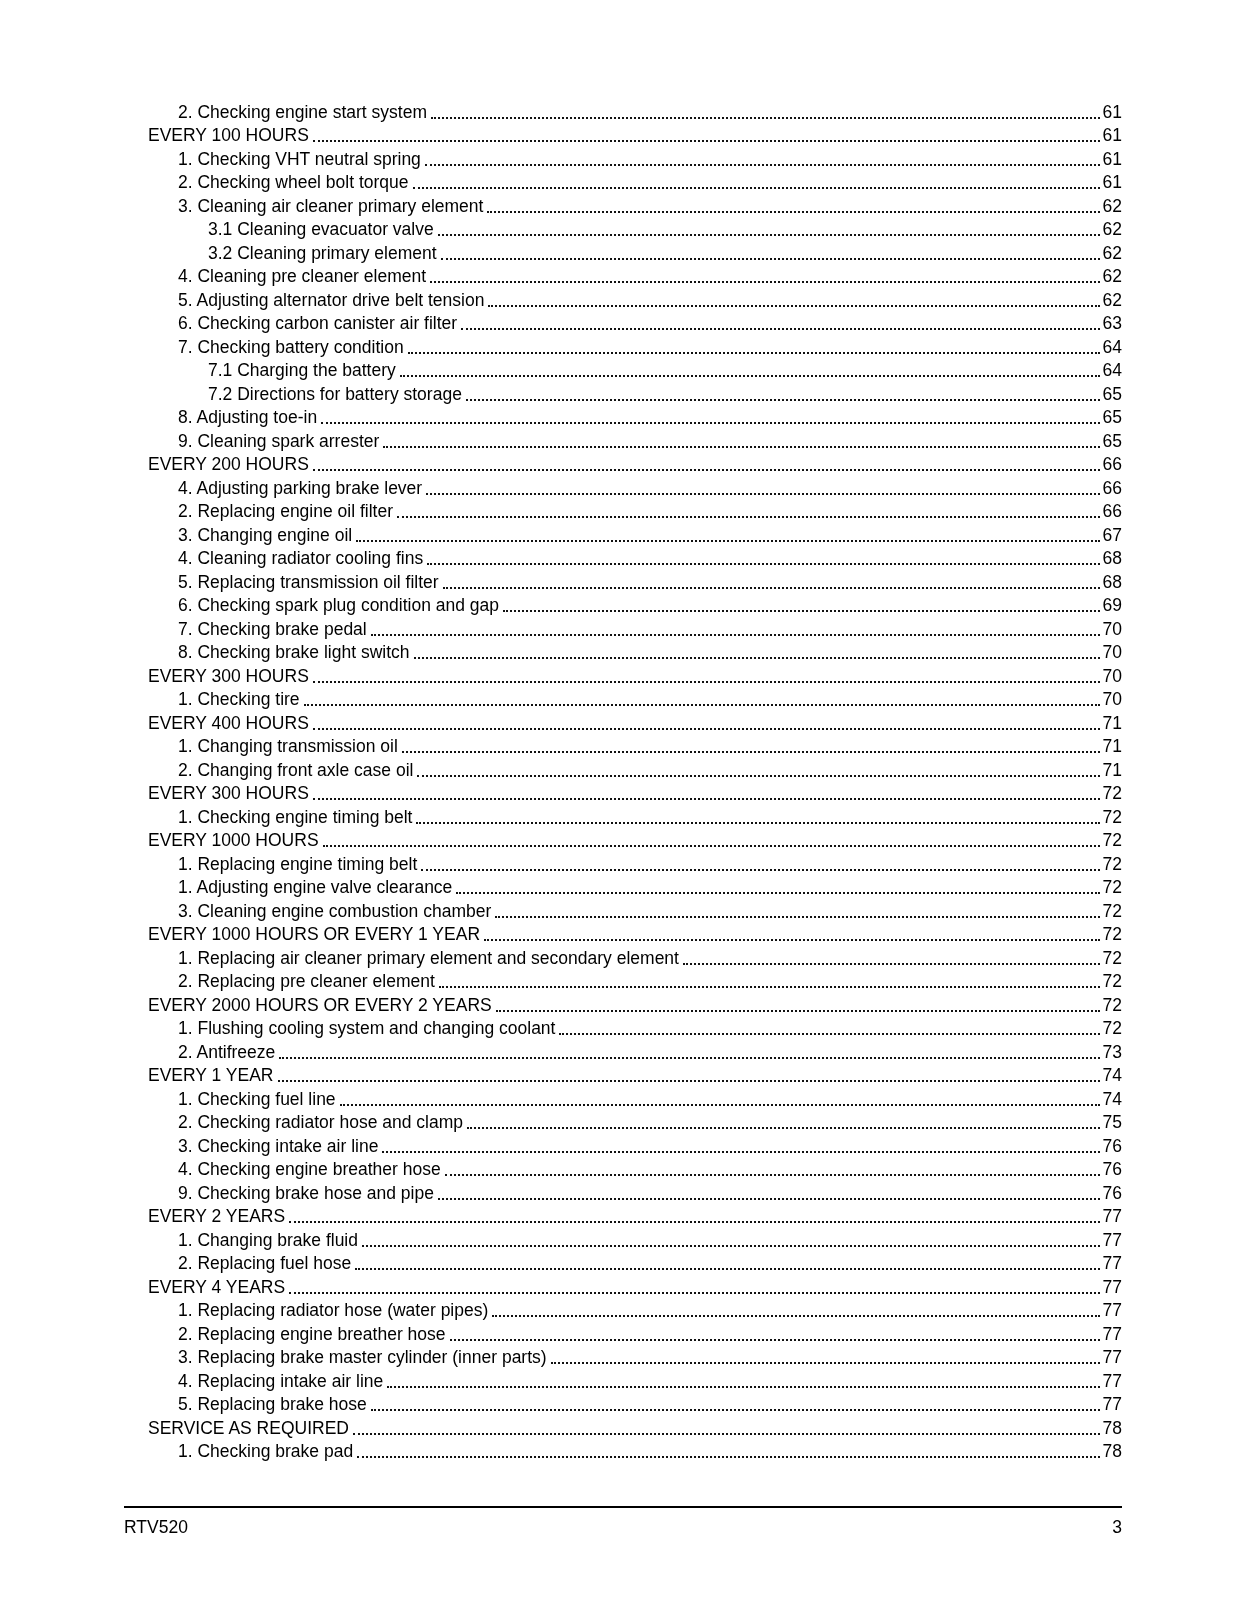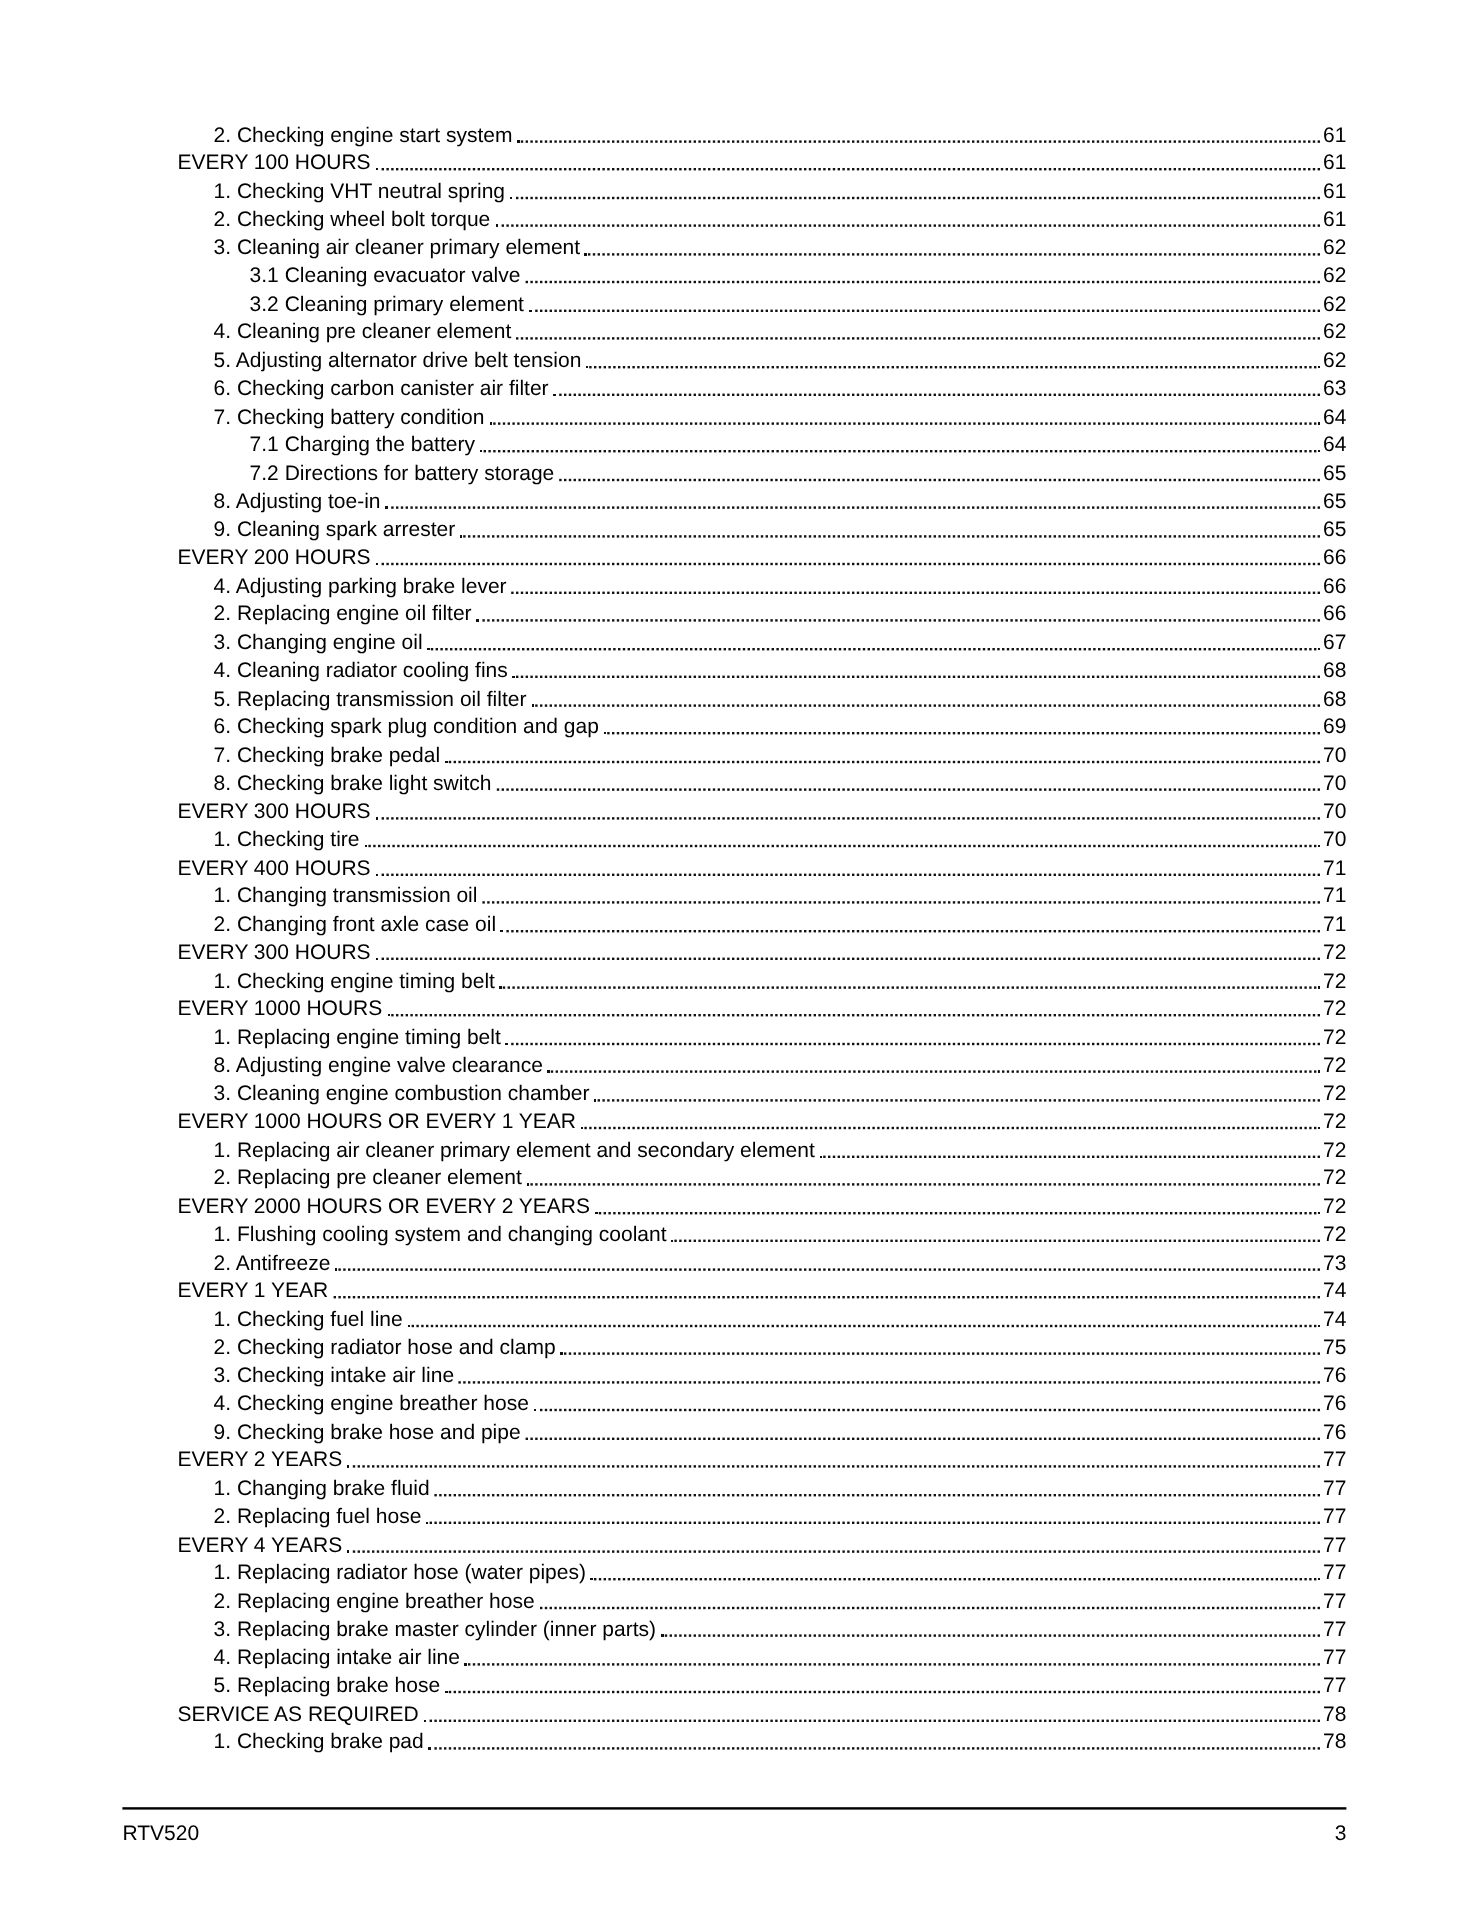--- a/index.html
+++ b/index.html
@@ -43,21 +43,21 @@
     border-bottom: 2.2px dotted #111111;
     margin: 0 3px 4px 4px;
     height: 0;
   }
   .toc-page {
     white-space: nowrap;
     flex: 0 0 auto;
   }
   .footer {
     position: absolute;
-    left: 102px;
+    left: 124px;
     right: 114px;
     top: 1506px;
   }
   .footer-rule {
     border-top: 2px solid #000000;
     height: 0;
   }
   .footer-row {
     display: flex;
     justify-content: space-between;
@@ -231,21 +231,21 @@
         <span class="toc-text">EVERY 1000 HOURS</span>
         <span class="toc-dots"></span>
         <span class="toc-page">72</span>
       </div>
       <div class="toc-line level-1">
         <span class="toc-text">1. Replacing engine timing belt</span>
         <span class="toc-dots"></span>
         <span class="toc-page">72</span>
       </div>
       <div class="toc-line level-1">
-        <span class="toc-text">8. Adjusting engine valve clearance</span>
+        <span class="toc-text">1. Adjusting engine valve clearance</span>
         <span class="toc-dots"></span>
         <span class="toc-page">72</span>
       </div>
       <div class="toc-line level-1">
         <span class="toc-text">3. Cleaning engine combustion chamber</span>
         <span class="toc-dots"></span>
         <span class="toc-page">72</span>
       </div>
       <div class="toc-line level-0">
         <span class="toc-text">EVERY 1000 HOURS OR EVERY 1 YEAR</span>

